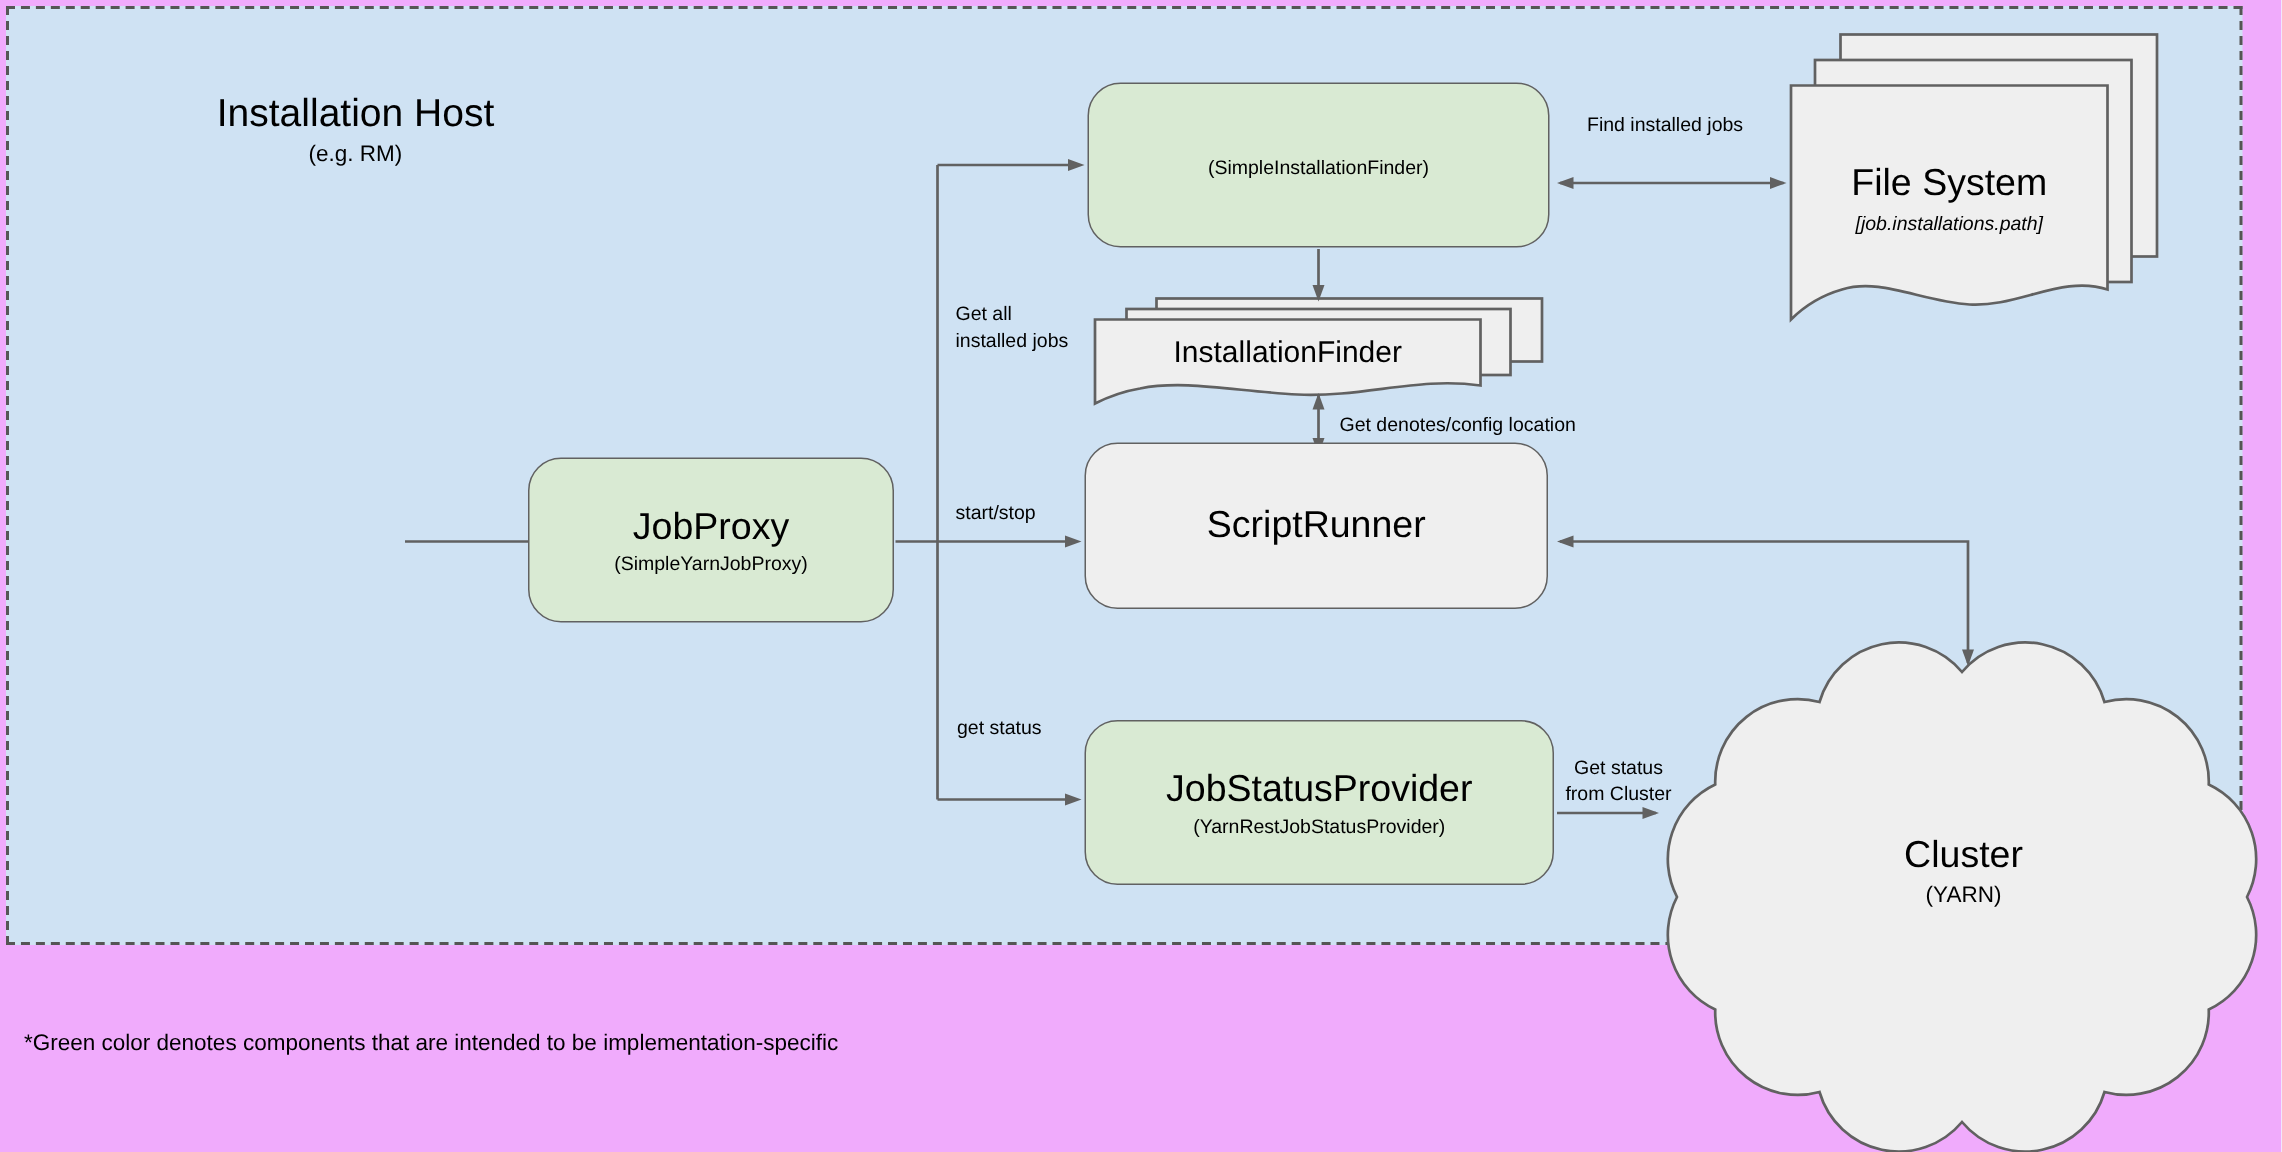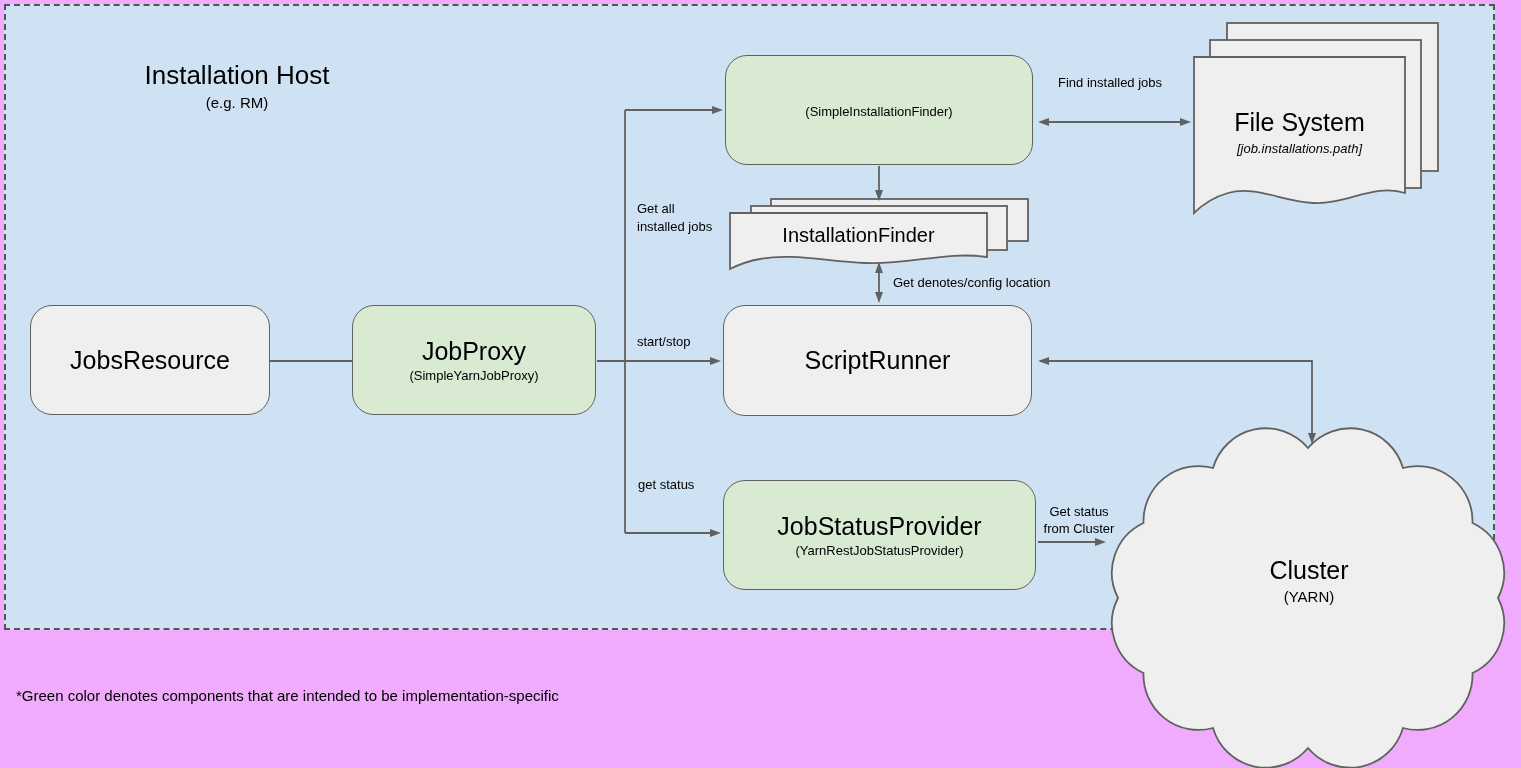--- a/index.html
+++ b/index.html
@@ -76,34 +76,31 @@
       <polygon points="1180,118 1191,122 1180,126"></polygon>
       <polygon points="875,190 879,201 883,190"></polygon>
       <polygon points="875,273 879,262 883,273"></polygon>
       <polygon points="875,292 879,303 883,292"></polygon>
       <polygon points="1049,357 1038,361 1049,365"></polygon>
       <polygon points="1308,433 1312,444 1316,433"></polygon>
       <polygon points="1095,538 1106,542 1095,546"></polygon>
     </g>
   </svg>
 
-  <div class="node gray" style="left:30px;top:305px;width:240px;height:110px;">
-    <div class="lbl">JobsResource</div>
-  </div>
 
   <div class="node green" style="left:352px;top:305px;width:244px;height:110px;">
     <div class="lbl">JobProxy</div>
     <div class="sub">(SimpleYarnJobProxy)</div>
   </div>
 
   <div class="node green" style="left:725px;top:55px;width:308px;height:110px;">
     <div class="sub">(SimpleInstallationFinder)</div>
   </div>
 
-  <div class="node gray" style="left:723px;top:305px;width:309px;height:111px;">
+  <div class="node gray" style="left:723px;top:295px;width:309px;height:111px;">
     <div class="lbl">ScriptRunner</div>
   </div>
 
   <div class="node green" style="left:723px;top:480px;width:313px;height:110px;">
     <div class="lbl">JobStatusProvider</div>
     <div class="sub">(YarnRestJobStatusProvider)</div>
   </div>
 
   <div class="doc-label" style="left:730px;top:224px;width:257px;font-size:20px;">InstallationFinder</div>
 

